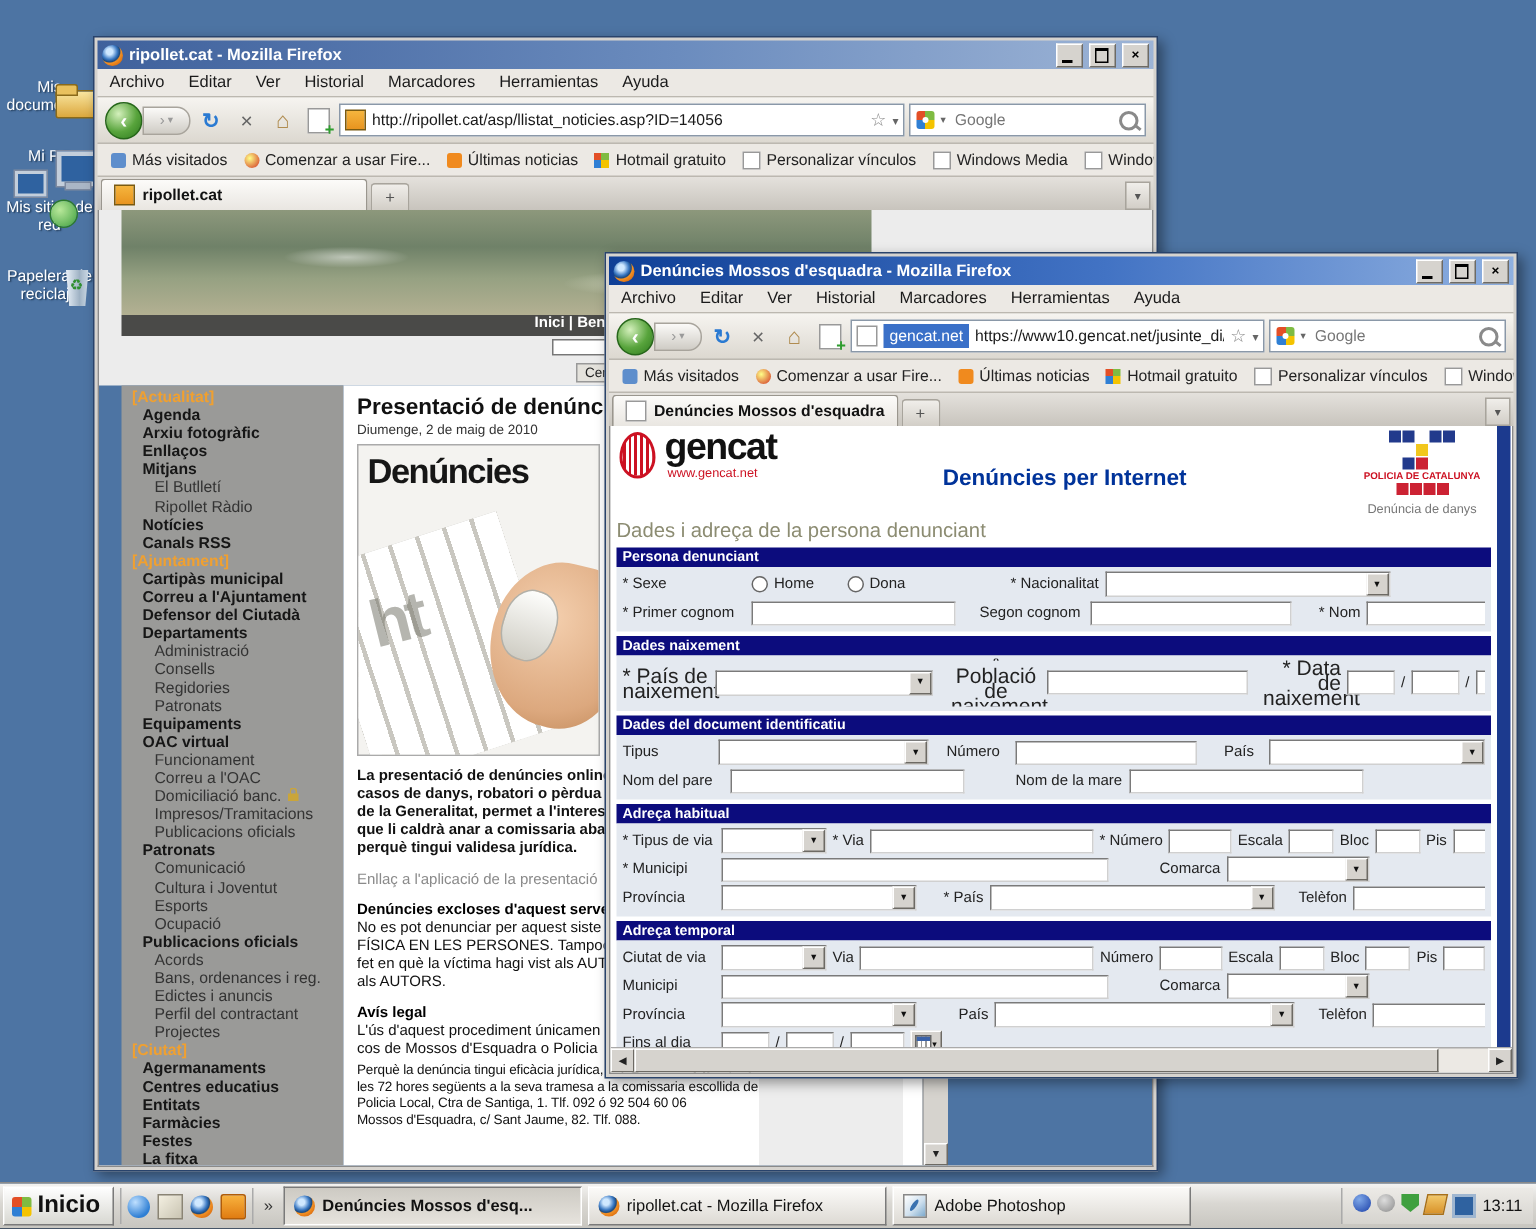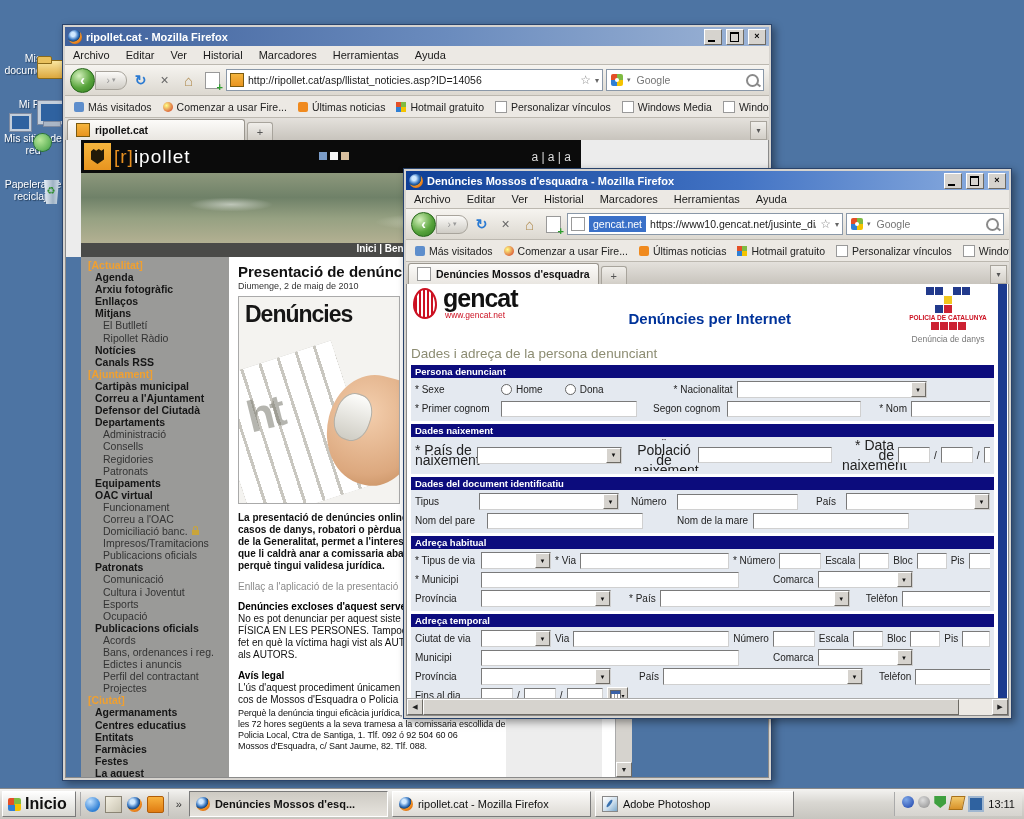--- a/index.html
+++ b/index.html
@@ -294,32 +294,20 @@
         <span class="favicon fav-crest"></span>
         <span>ripollet.cat</span>
       </span>
       <span class="tab-new">+</span>
       <span class="tab-list">▾</span>
     </div>
     <div class="content">
       <div class="rp-page">
         <div class="rp-topband"></div>
         <div class="rp-site">
-          <div class="rp-head">
-            <span class="rp-crest">
-                <i></i>
-              </span>
-            <span class="rp-logo"><b>[r]</b><span>ipollet</span></span>
-            <span class="rp-squares">
-                <i class="rp-sq1"></i>
-                <i class="rp-sq2"></i>
-                <i class="rp-sq3"></i>
-              </span>
-            <span class="rp-fonts">a | a | a</span>
-          </div>
           <div class="rp-banner"></div>
           <div class="rp-nav">
             <span class="rp-navlbl">Inici | Benvinguda |</span>
             <input class="rp-search" style="">
             <span class="rp-cerca">Cerca</span>
           </div>
         </div>
         <div class="rp-body">
           <div class="rp-side">
             <ul>
@@ -401,21 +389,21 @@
                 <li class="item"><span>Agermanaments</span><span class="sfx"></span></li>
 
                 <li class="item"><span>Centres educatius</span><span class="sfx"></span></li>
 
                 <li class="item"><span>Entitats</span><span class="sfx"></span></li>
 
                 <li class="item"><span>Farmàcies</span><span class="sfx"></span></li>
 
                 <li class="item"><span>Festes</span><span class="sfx"></span></li>
 
-                <li class="item"><span>La aquest</span><span class="sfx"></span></li>
+                <li class="item"><span>La fitxa</span><span class="sfx"></span></li>
               </ul>
           </div>
           <div class="rp-main">
             <div class="rp-title">Presentació de denúnc</div>
             <div class="rp-date">Diumenge, 2 de maig de 2010</div>
             <div class="rp-imgbox">
               <div class="rp-imgttl">Denúncies</div>
               <div class="rp-keys"></div>
               <div class="rp-ht">ht</div>
               <div class="rp-hand"></div>

